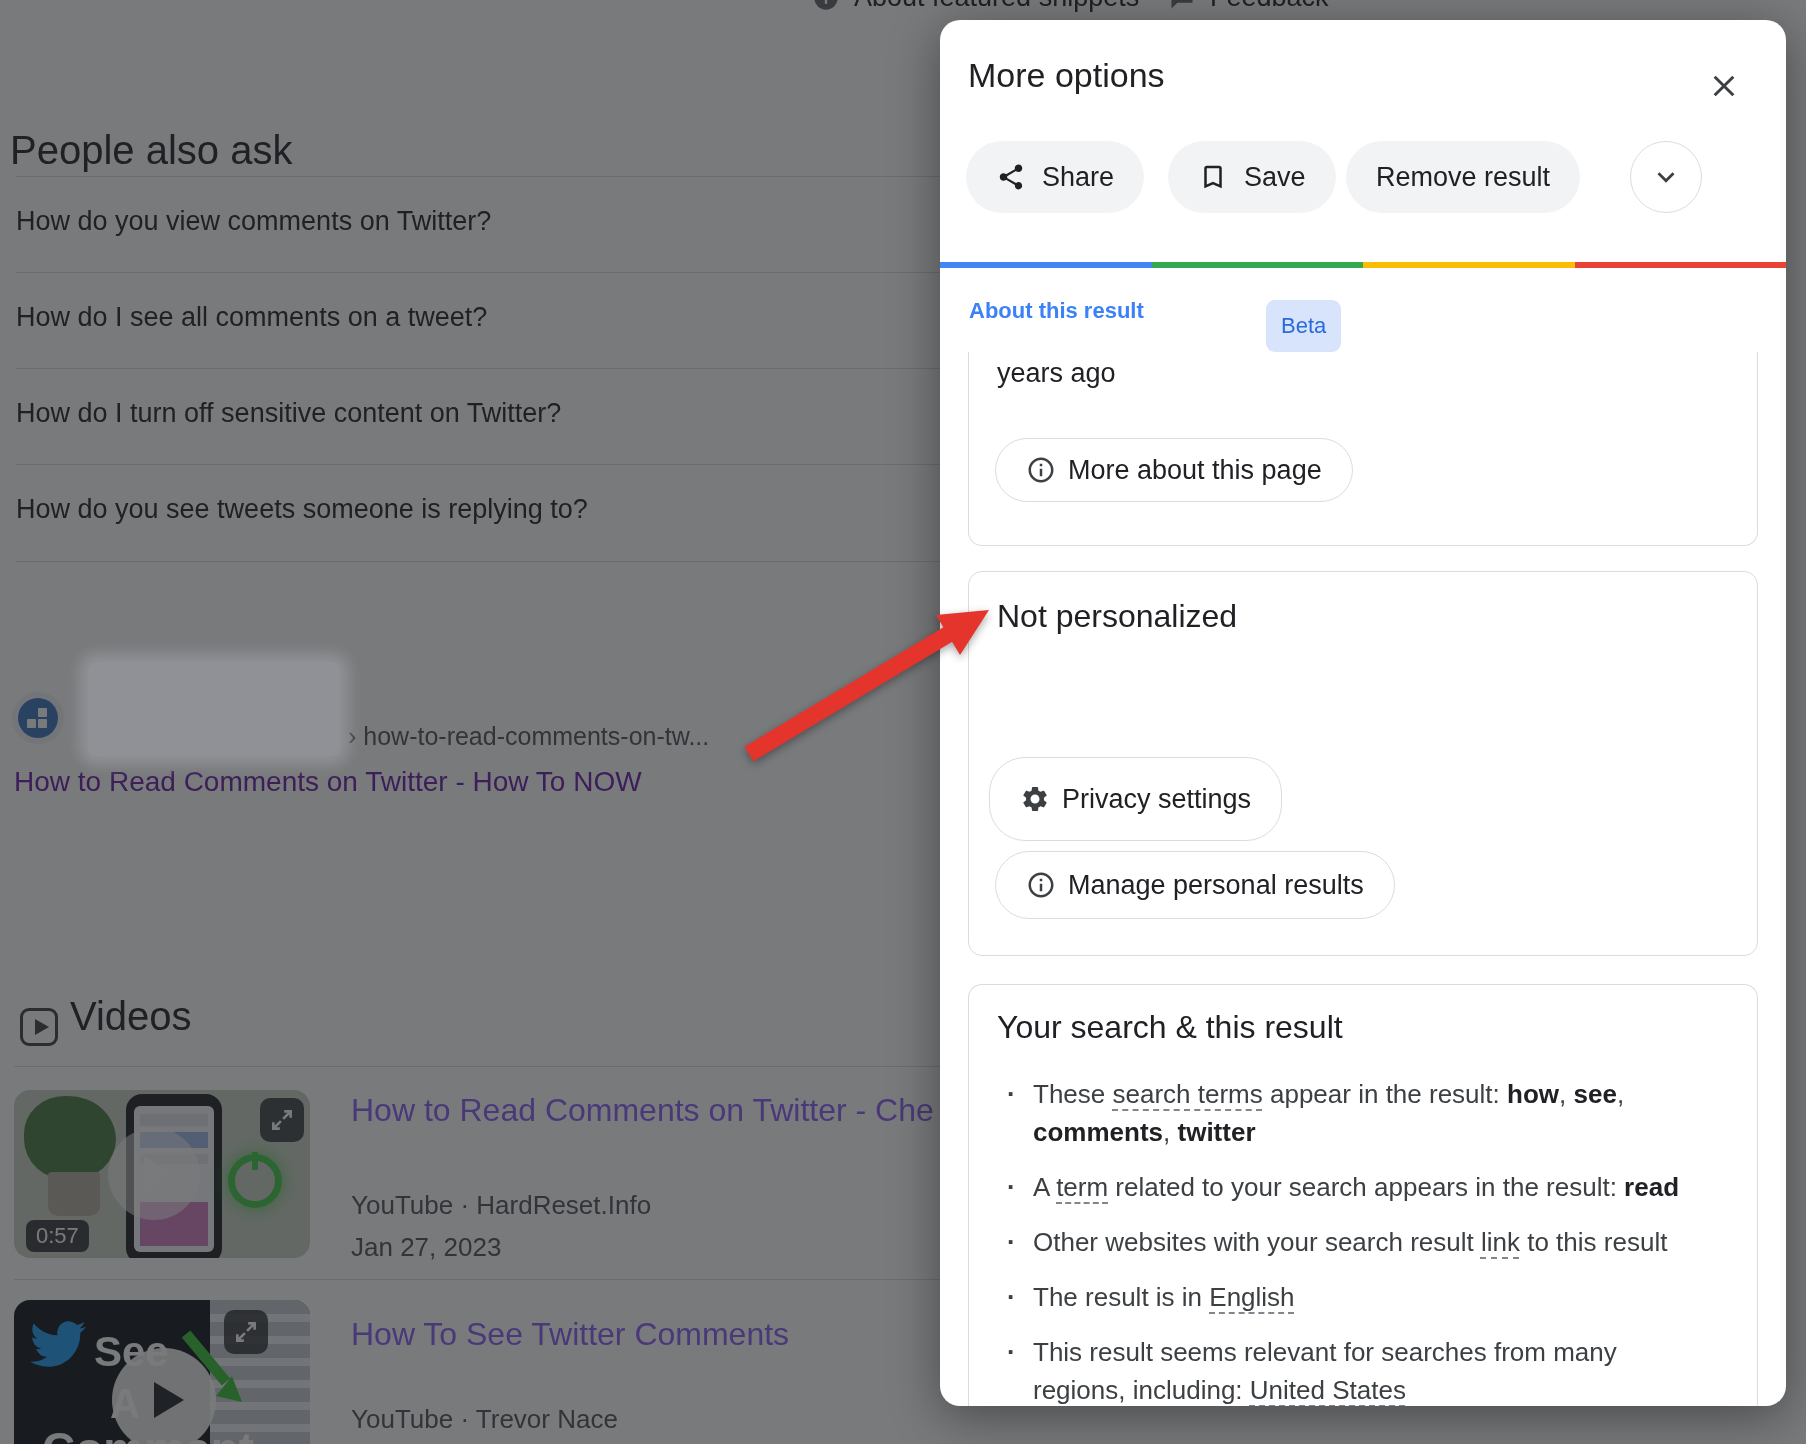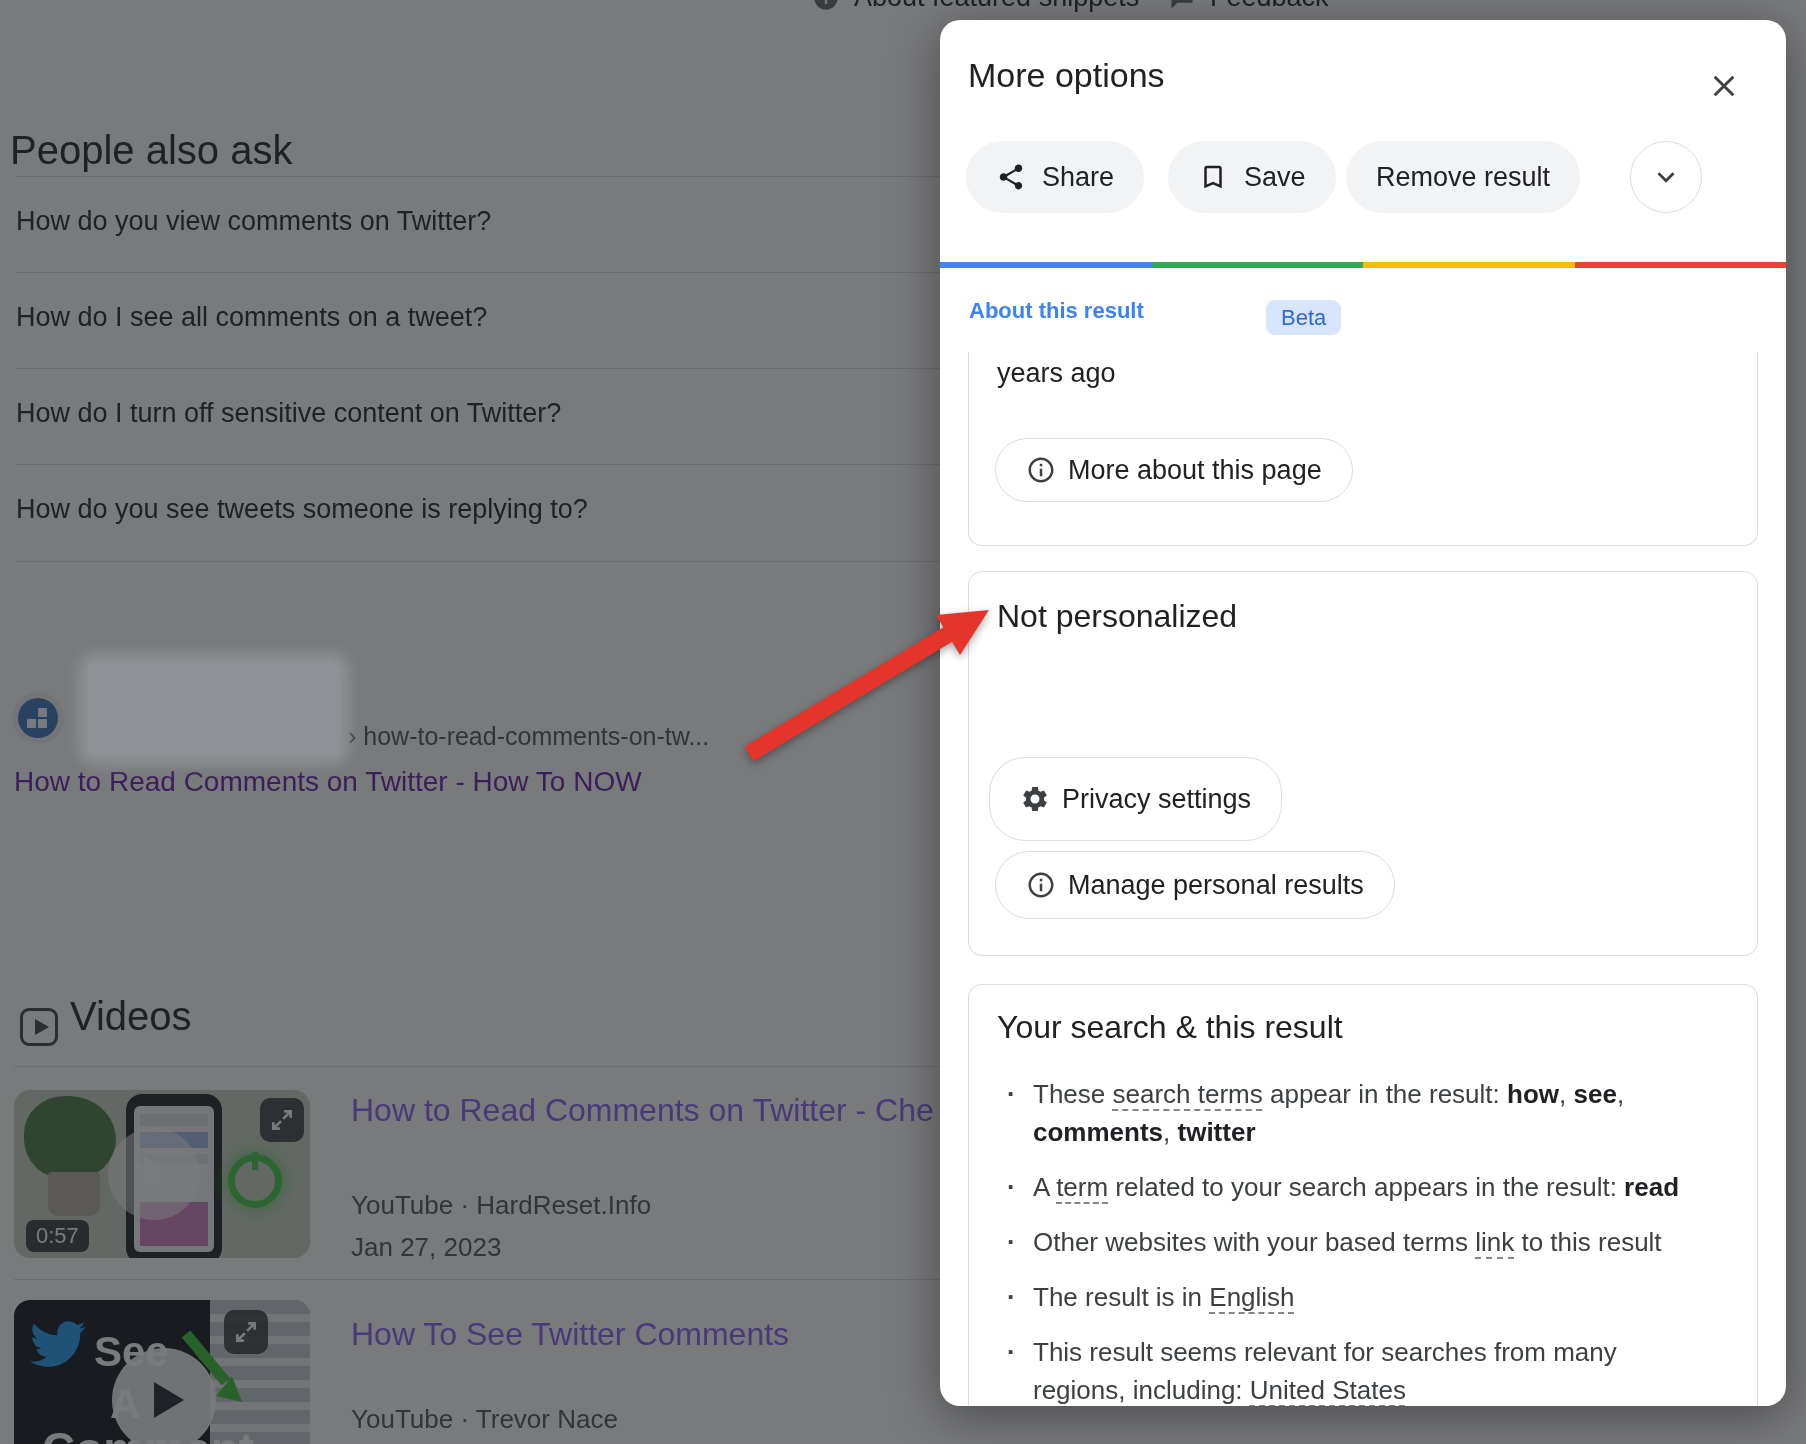--- a/index.html
+++ b/index.html
@@ -53,21 +53,21 @@
            border-radius:20px; z-index:30; overflow:hidden; box-shadow:0 10px 50px rgba(0,0,0,.4); color:#202124; }
   .p-title { left:28px; top:36px; font-size:34px; }
   .iconbtn { display:flex; align-items:center; justify-content:center; cursor:pointer; }
   .chip { position:absolute; display:inline-flex; align-items:center; gap:16px; background:#f1f3f4;
           border-radius:36px; height:72px; padding:0 30px; font-size:27px; color:#202124; cursor:pointer; }
   .chev-btn { position:absolute; width:72px; height:72px; border-radius:50%; border:1.5px solid #dadce0;
               background:#fff; display:flex; align-items:center; justify-content:center; cursor:pointer; }
   .gbar { position:absolute; left:0; top:242px; width:846px; height:6px; display:flex; }
   .gbar i { flex:1; }
   .sec-h { font-size:22px; color:#3b82f6;font-weight:bold; }
-  .badge { position:absolute; display:inline-flex; align-items:center; height:35px; padding:0 15px;
+  .badge { position:absolute; display:inline-flex; align-items:center; height:52px; padding:0 15px;
            border-radius:9px; font-size:22px; }
   .card { position:absolute; left:28px; width:790px; border:1.5px solid #dadce0; border-radius:14px; background:#fff; }
   .pill { position:absolute; display:inline-flex; align-items:center; gap:12px; background:#fff;
           border:1.5px solid #dadce0; border-radius:36px; padding:0 30px; font-size:27px; color:#202124; cursor:pointer; }
   .card-h { font-size:32px; color:#202124; }
   .body-txt { font-size:27px; line-height:41px; color:#3c4043; }
   .learn { color:#681da8; cursor:pointer; }
   .bullets { position:absolute; left:28px; top:90px; width:734px; margin:0; padding:0; list-style:none; }
   .bullets li { position:relative; padding-left:36px; font-size:26px; line-height:38px;
                 color:#3c4043; margin-bottom:17px; }
@@ -260,21 +260,21 @@
           </svg>
         <span>Manage personal results</span>
       </div>
     </div>
 
     <div class="card" style="top:964px; height:470px; border-radius:14px 14px 0 0; border-bottom:none;">
       <div class="abs card-h" style="left:28px; top:24px;">Your search &amp; this result</div>
       <ul class="bullets">
           <li><span class="n">These </span><span class="u">search terms</span><span class="n"> appear in the result: </span><span class="b">how</span><span class="n">, </span><span class="b">see</span><span class="n">,</span><br><span class="b">comments</span><span class="n">, </span><span class="b">twitter</span></li>
           <li><span class="n">A </span><span class="u">term</span><span class="n"> related to your search appears in the result: </span><span class="b">read</span></li>
-          <li><span class="n">Other websites with your based terms </span><span class="u">link</span><span class="n"> to this result</span></li>
+          <li><span class="n">Other websites with your search result </span><span class="u">link</span><span class="n"> to this result</span></li>
           <li><span class="n">The result is in </span><span class="u">English</span></li>
           <li><span class="n">This result seems relevant for searches from many</span><br><span class="n">regions, including: </span><span class="u">United States</span></li>
         </ul>
     </div>
   </div>
 
   <svg class="arrow-svg" width="1806" height="1444" viewBox="0 0 1806 1444">
     <line x1="749" y1="754" x2="952" y2="632" stroke="#e5342c" stroke-width="17"></line>
     <polygon points="989,610 960,655 936,615" fill="#e5342c"></polygon>
   </svg>

